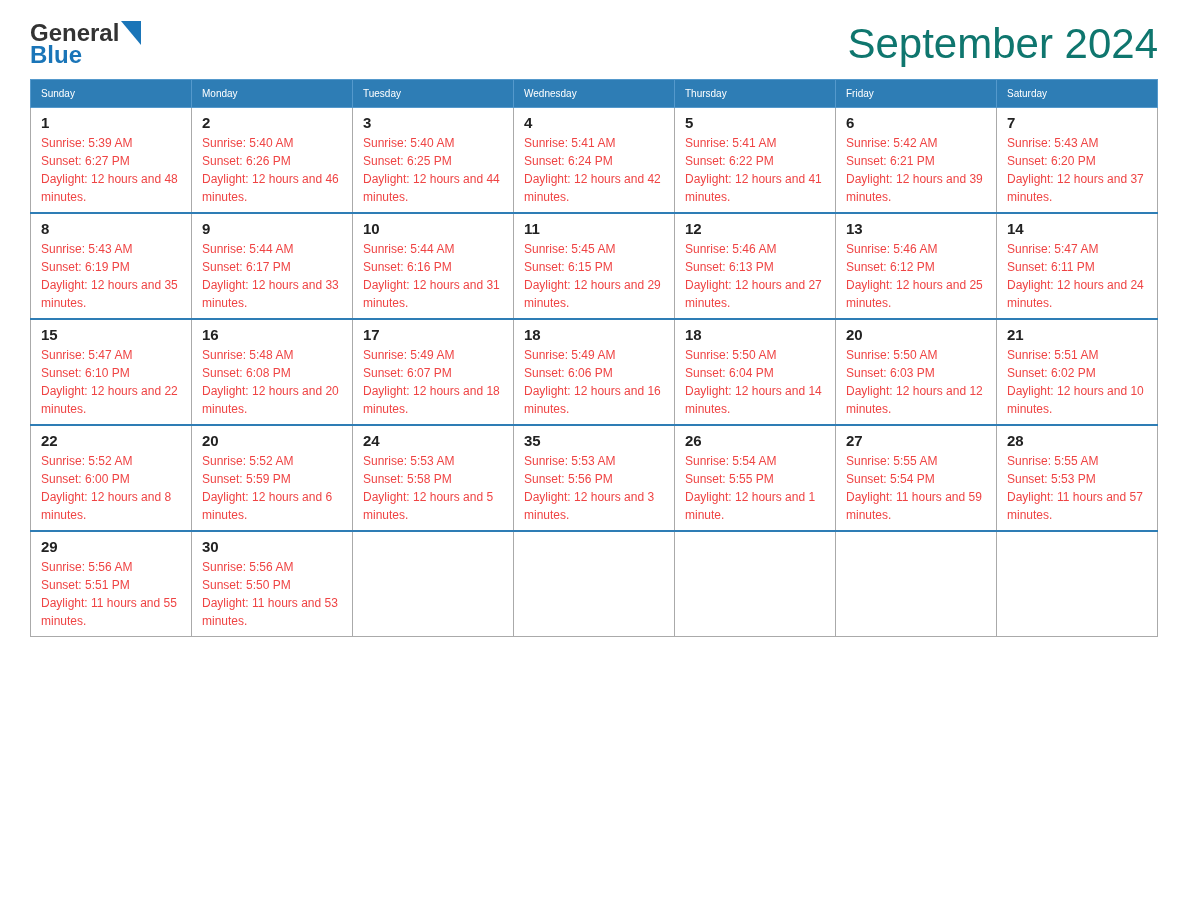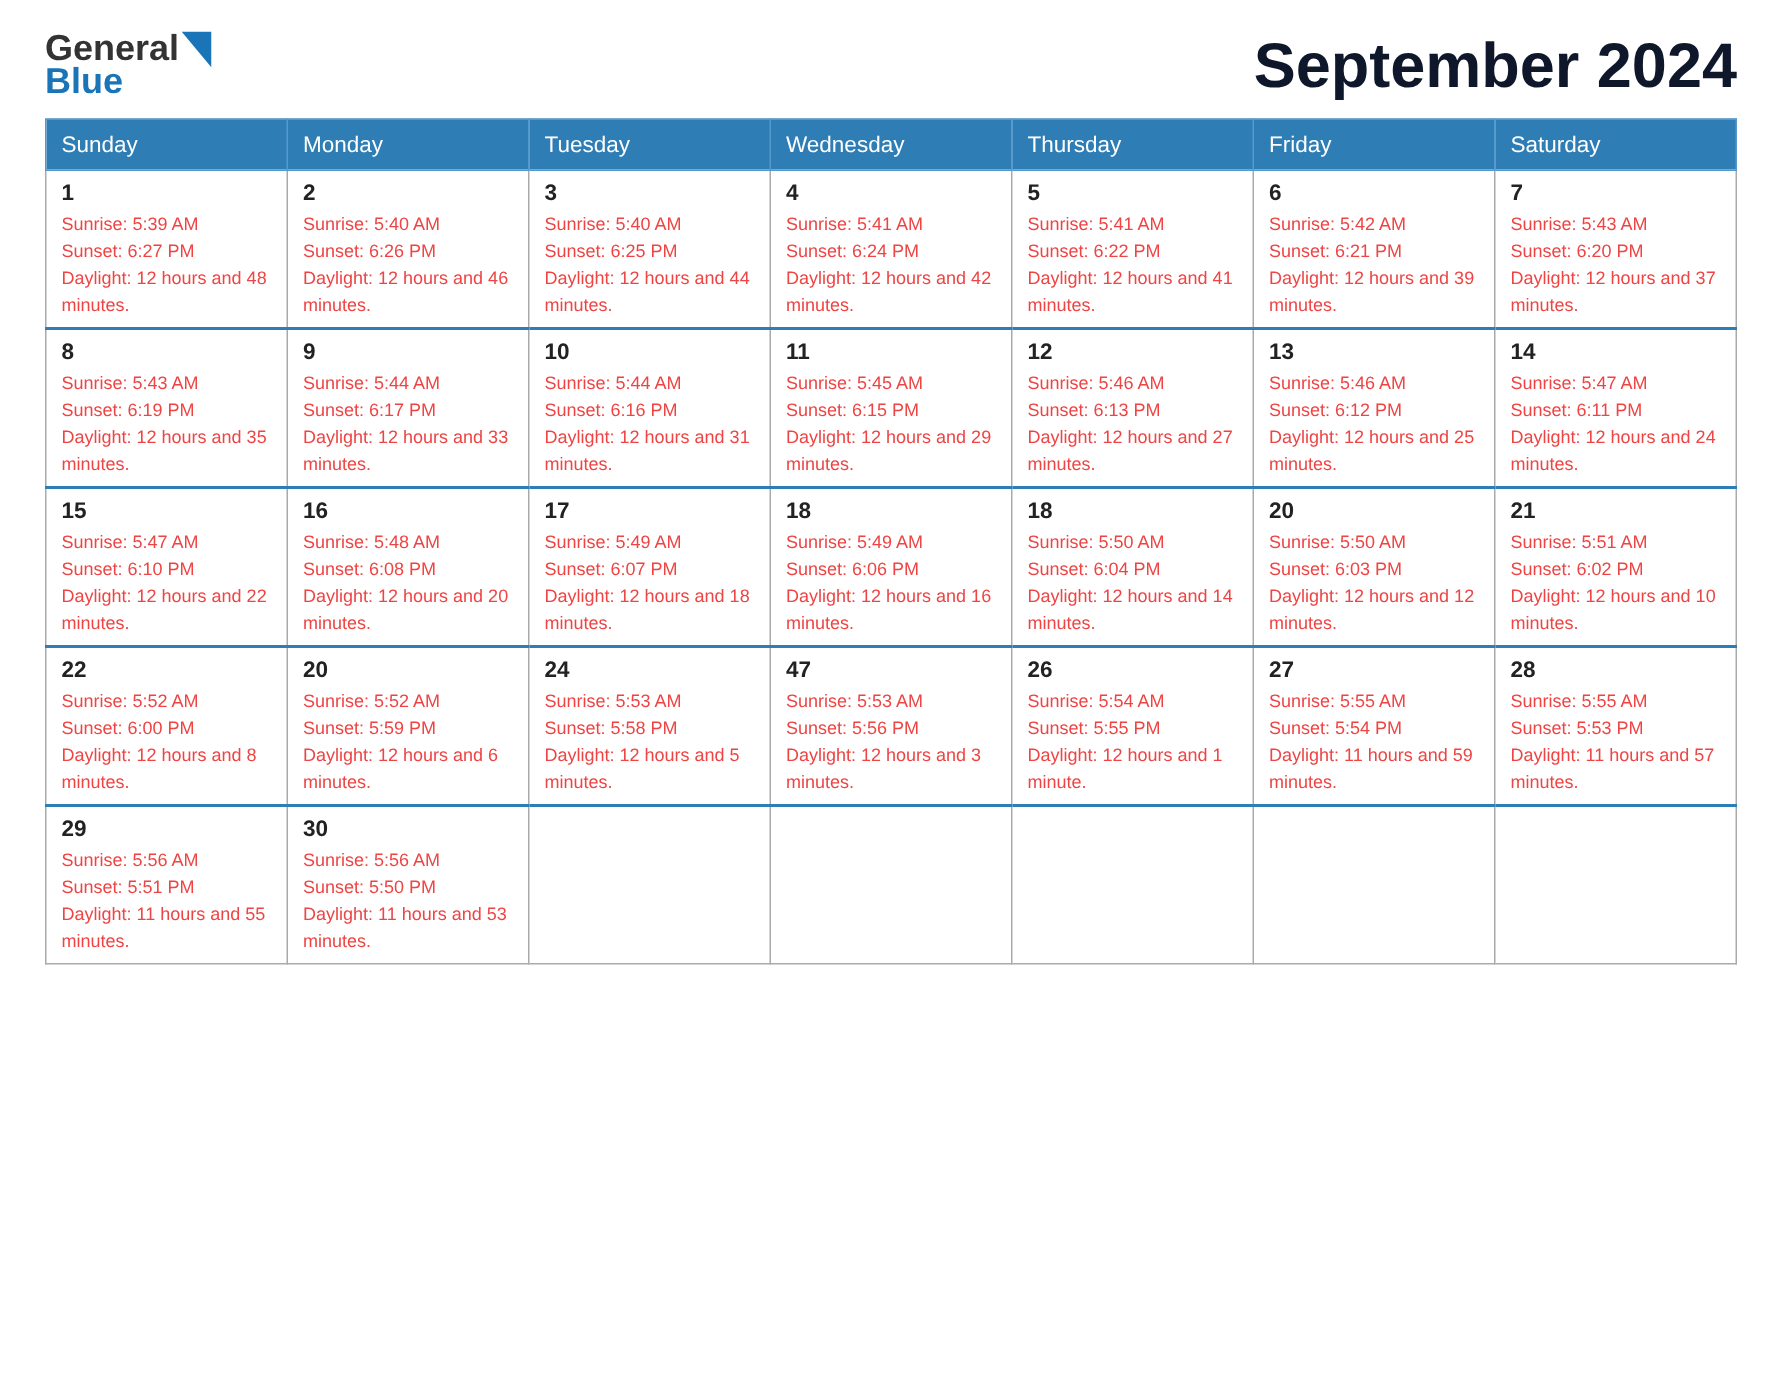--- a/index.html
+++ b/index.html
@@ -14,37 +14,37 @@
       display: flex;
       justify-content: space-between;
       align-items: flex-start;
       margin-bottom: 10px;
     }
     .title-area {
       text-align: right;
     }
     .calendar-title {
       font-size: 42px;
-      font-weight: bold;
-      color: #0f172a;
+      font-weight: normal;
+      color: #0f766e;
     }
     .calendar-subtitle {
       font-size: 20px;
       color: #444;
       margin-top: 2px;
     }
     .calendar-table {
       width: 100%;
       border-collapse: collapse;
       margin-top: 10px;
     }
     .calendar-table th {
       background-color: #2e7db5;
       color: #fff;
-      font-size: 15px;
+      font-size: 10px;
       font-weight: normal;
       padding: 8px 10px;
       text-align: left;
       border: 1px solid #5599cc;
     }
     .calendar-table td {
       vertical-align: top;
       padding: 6px 10px;
       border: 1px solid #aaa;
       width: 14.28%;
@@ -204,21 +204,21 @@
         </td>
         <td>
           <span class="day-num">20</span>
           <div class="day-info">Sunrise: 5:52 AM<br>Sunset: 5:59 PM<br>Daylight: 12 hours and 6 minutes.</div>
         </td>
         <td>
           <span class="day-num">24</span>
           <div class="day-info">Sunrise: 5:53 AM<br>Sunset: 5:58 PM<br>Daylight: 12 hours and 5 minutes.</div>
         </td>
         <td>
-          <span class="day-num">47</span>
+          <span class="day-num">35</span>
           <div class="day-info">Sunrise: 5:53 AM<br>Sunset: 5:56 PM<br>Daylight: 12 hours and 3 minutes.</div>
         </td>
         <td>
           <span class="day-num">26</span>
           <div class="day-info">Sunrise: 5:54 AM<br>Sunset: 5:55 PM<br>Daylight: 12 hours and 1 minute.</div>
         </td>
         <td>
           <span class="day-num">27</span>
           <div class="day-info">Sunrise: 5:55 AM<br>Sunset: 5:54 PM<br>Daylight: 11 hours and 59 minutes.</div>
         </td>

